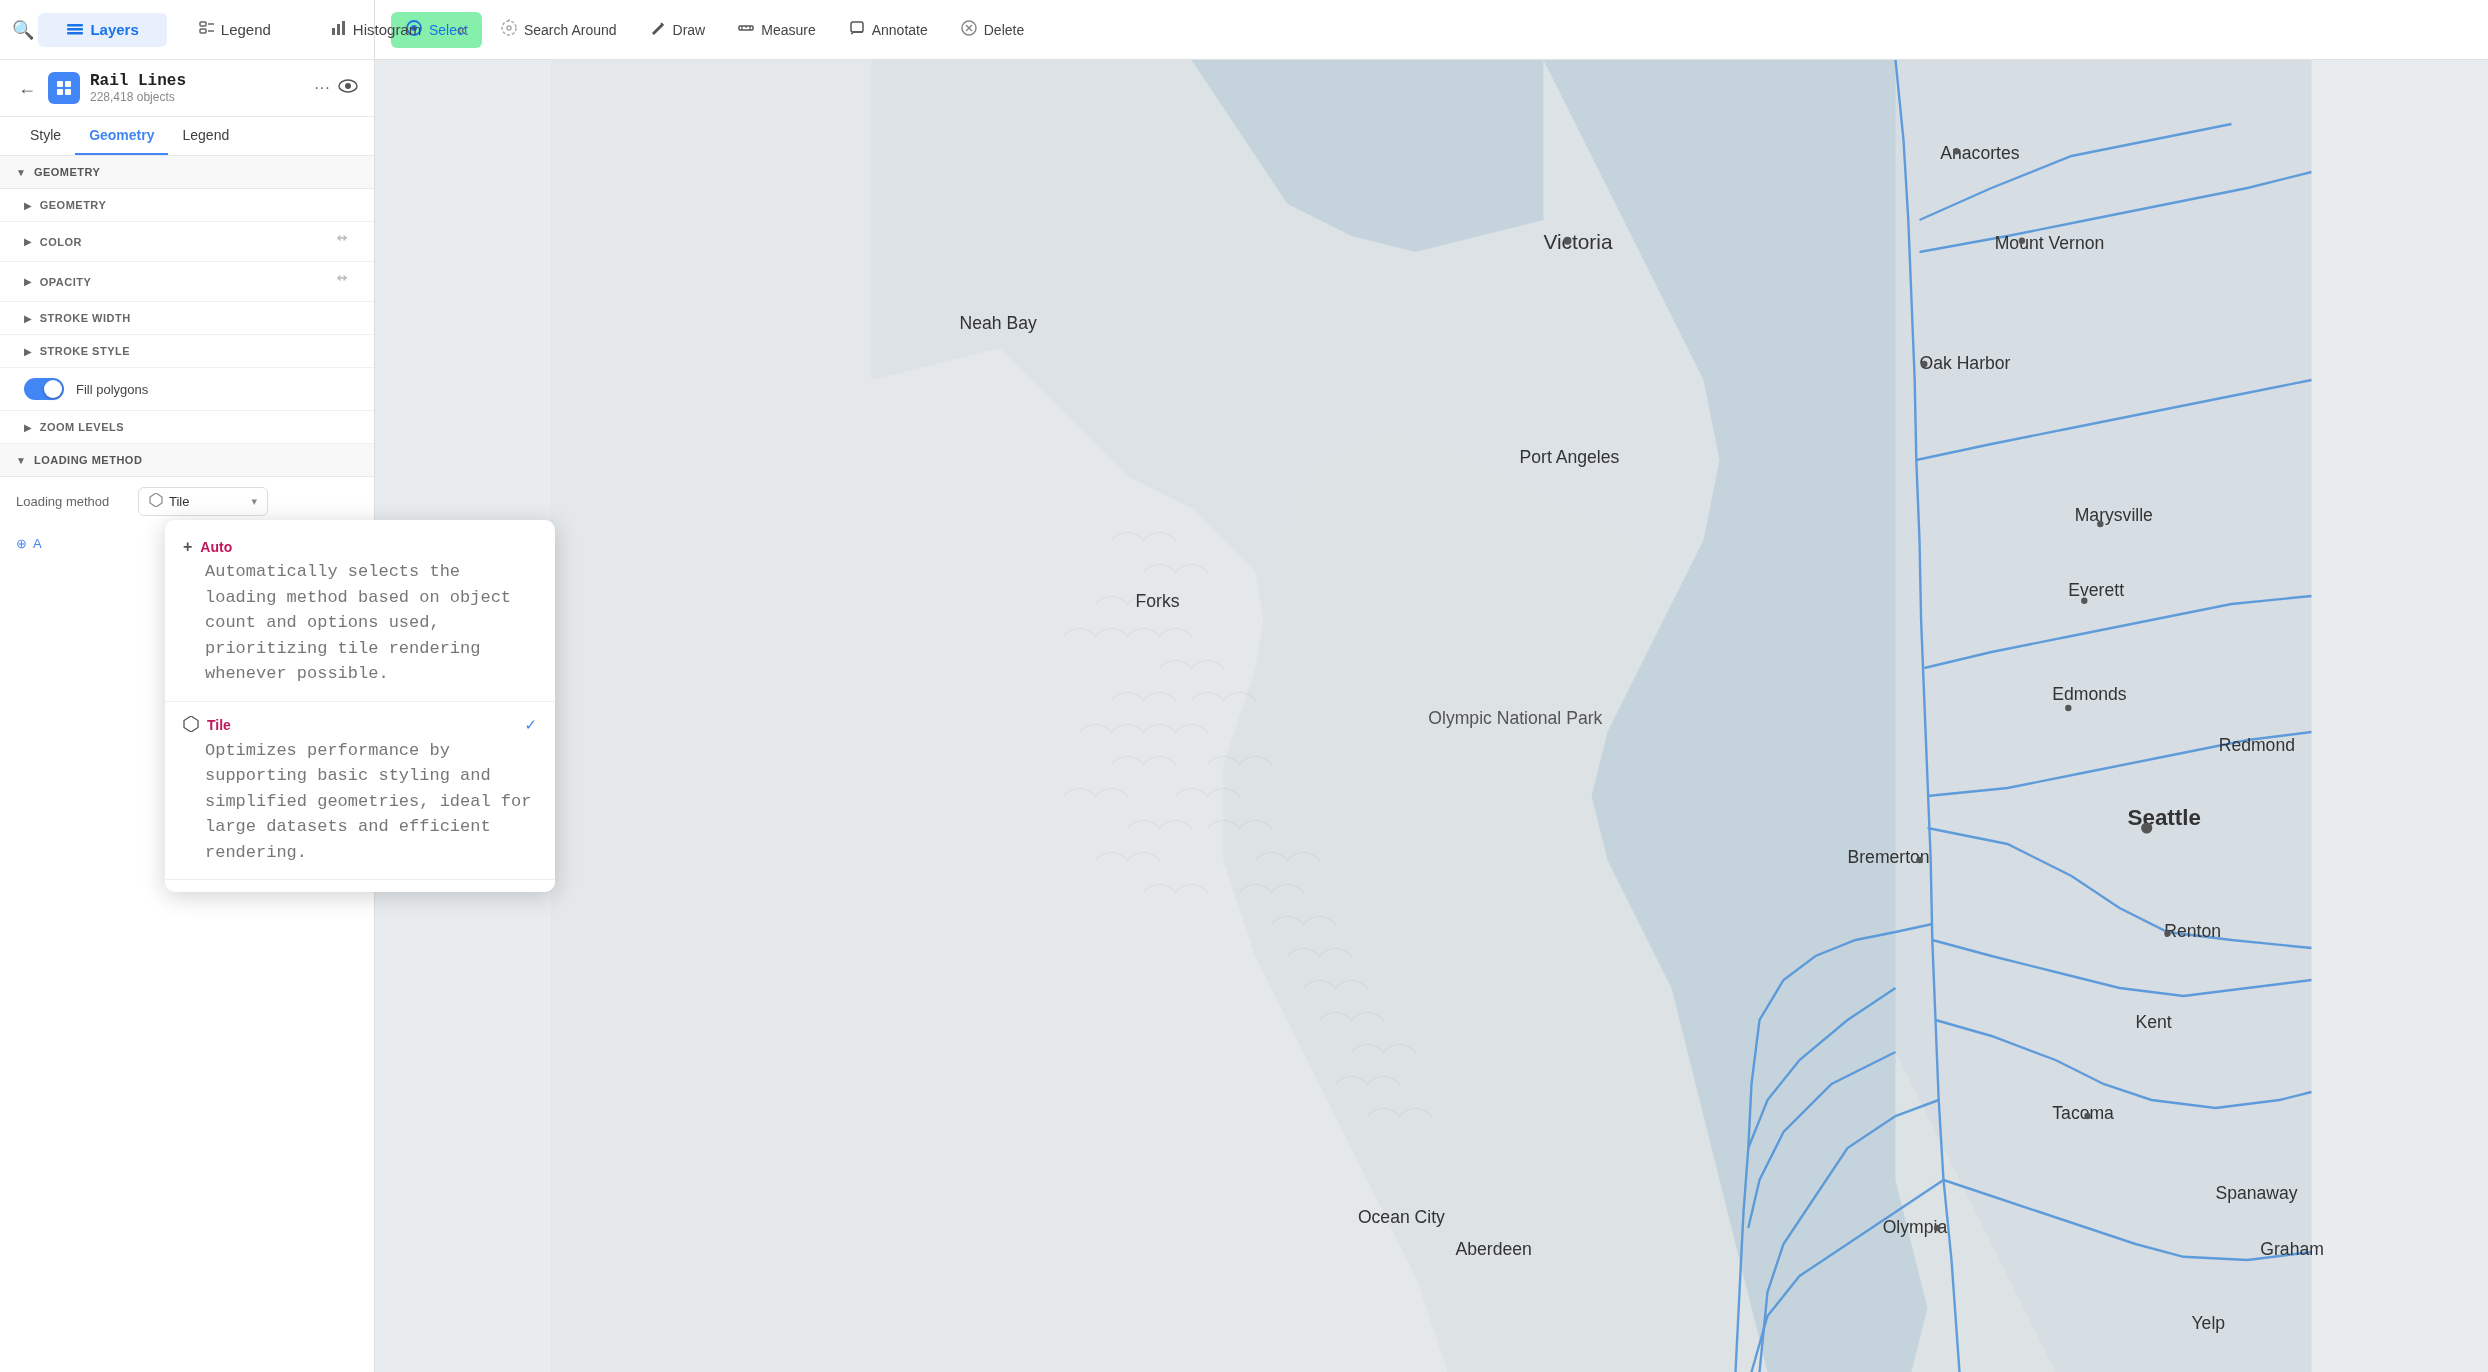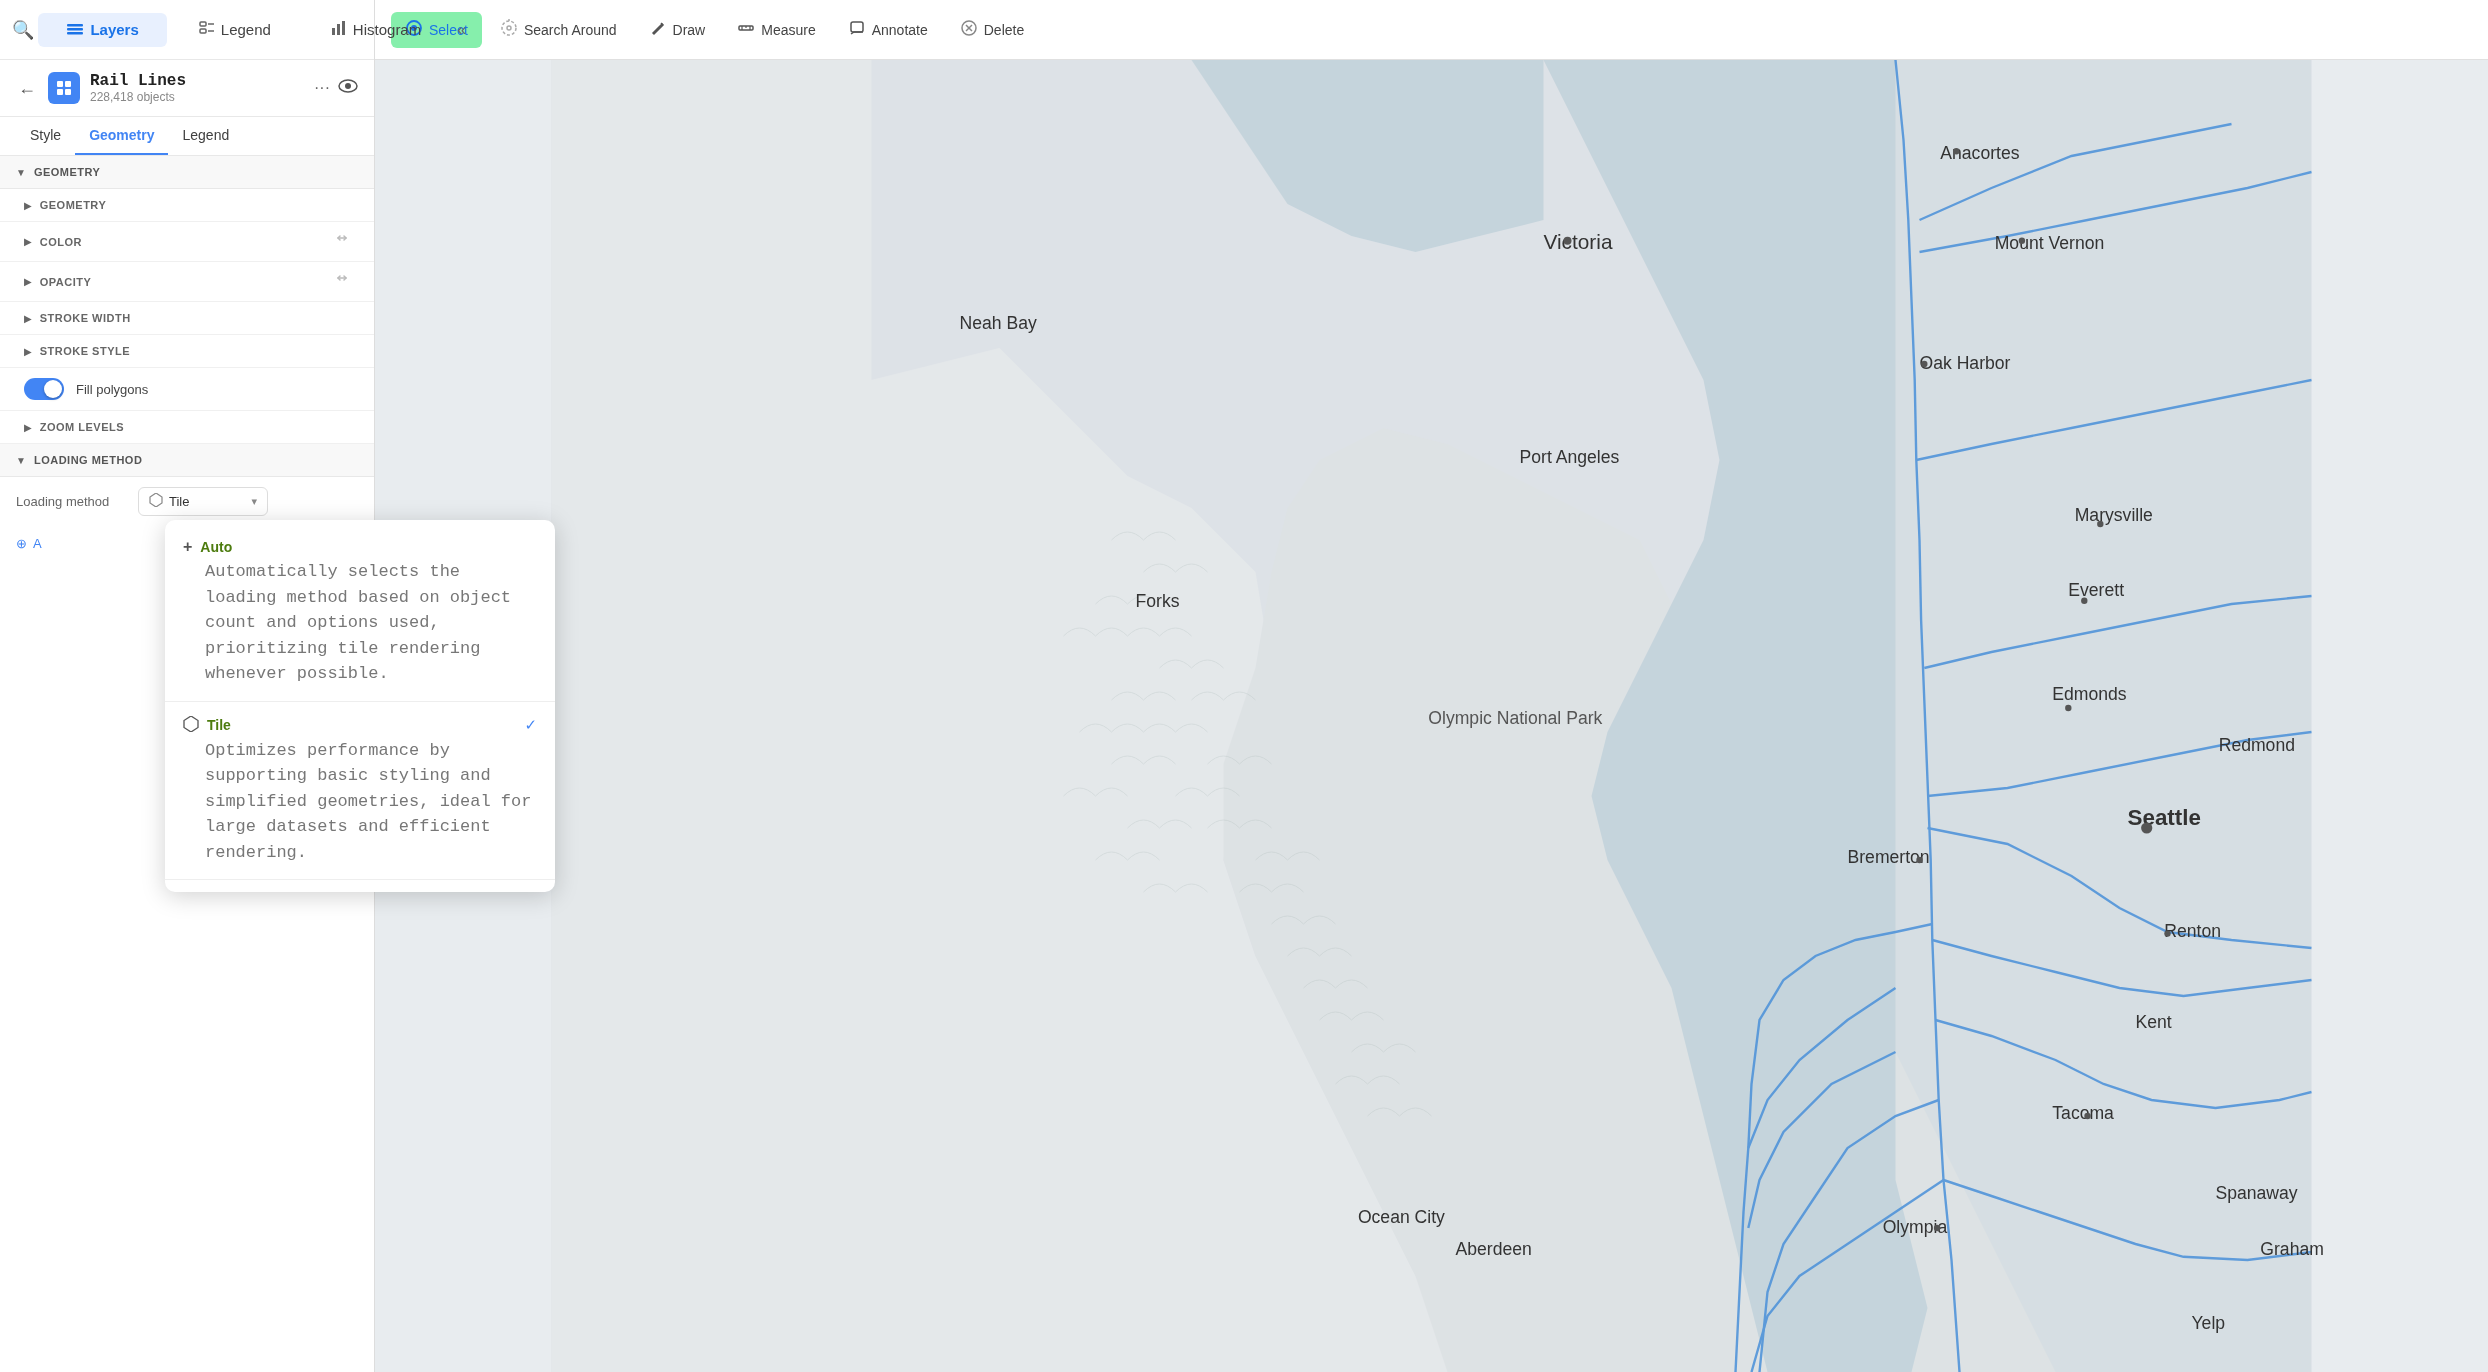--- a/index.html
+++ b/index.html
@@ -219,21 +219,21 @@
       padding: 10px 18px 10px 18px;
       cursor: pointer;
     }
     .dropdown-item-header {
       display: flex;
       align-items: center;
       gap: 8px;
       margin-bottom: 3px;
     }
     .dropdown-item-icon { font-size: 15px; color: #555; }
-    .dropdown-item-name { font-size: 14px; font-weight: 600; color: #4d7c0f; }
+    .dropdown-item-name { font-size: 14px; font-weight: 600; color: #be185d; }
     .dropdown-item-check { margin-left: auto; color: #4285f4; font-size: 15px; }
     .dropdown-item-desc { font-size: 17px; color: #777; line-height: 1.5; padding-left: 22px; font-family: Liberation Mono, monospace; }
     .dropdown-divider { border: none; border-top: 1px solid #eee; margin: 4px 0; }
 
     
     .map-area {
       flex: 1;
       position: relative;
       overflow: hidden;
     }

